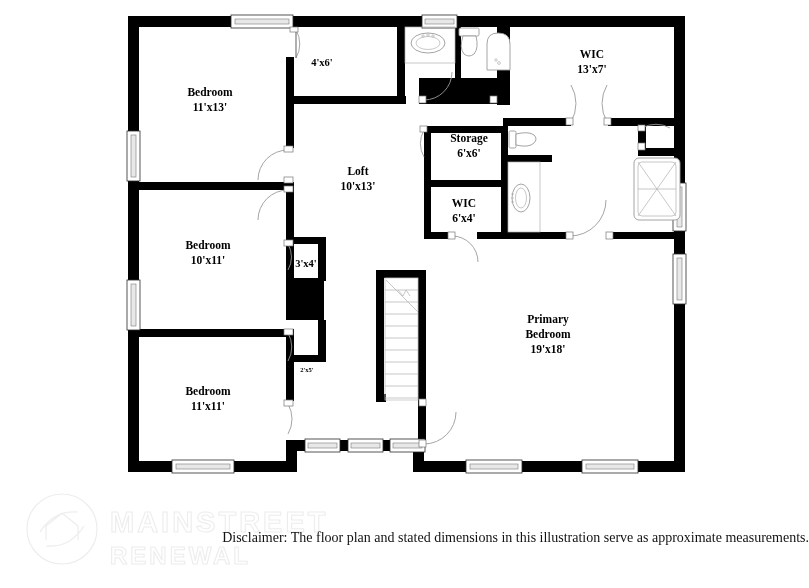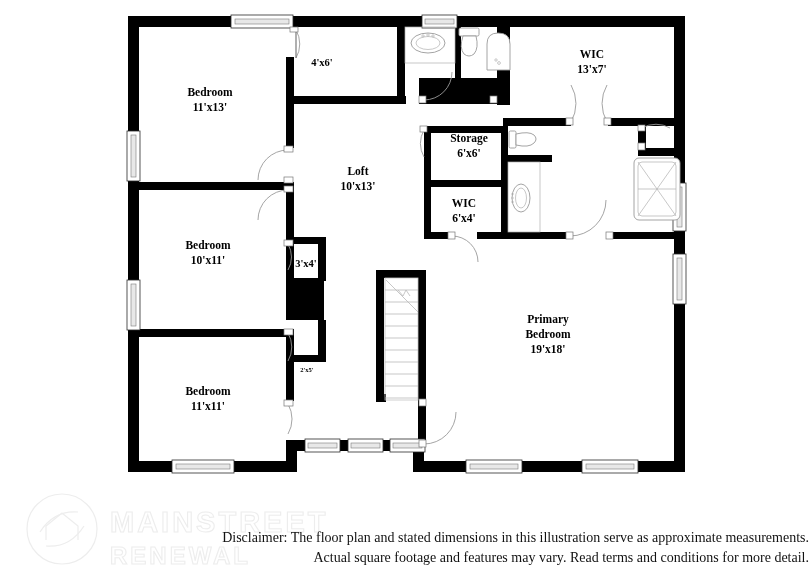--- a/index.html
+++ b/index.html
@@ -326,16 +326,15 @@
       <path class="wm-mark" d="M 28 52 L 28 38 L 44 25 L 60 38 L 60 52"></path>
       <path class="wm-mark" d="M 22 44 Q 36 22 60 24"></path>
       <path class="wm-mark" d="M 66 38 Q 52 60 28 58"></path>
     </g>
     <text class="wm-text wm-main" x="92" y="44">MAINSTREET</text>
     <text class="wm-text wm-sub" x="92" y="76">RENEWAL</text>
   </svg>
 
   <div id="disclaimer">
     <div>Disclaimer: The floor plan and stated dimensions in this illustration serve as approximate measurements.</div>
-    <div>Actual square footage and features may vary. Read terms and conditions for more detail.</div>
   </div>
 
 </div>
 
 </body></html>

